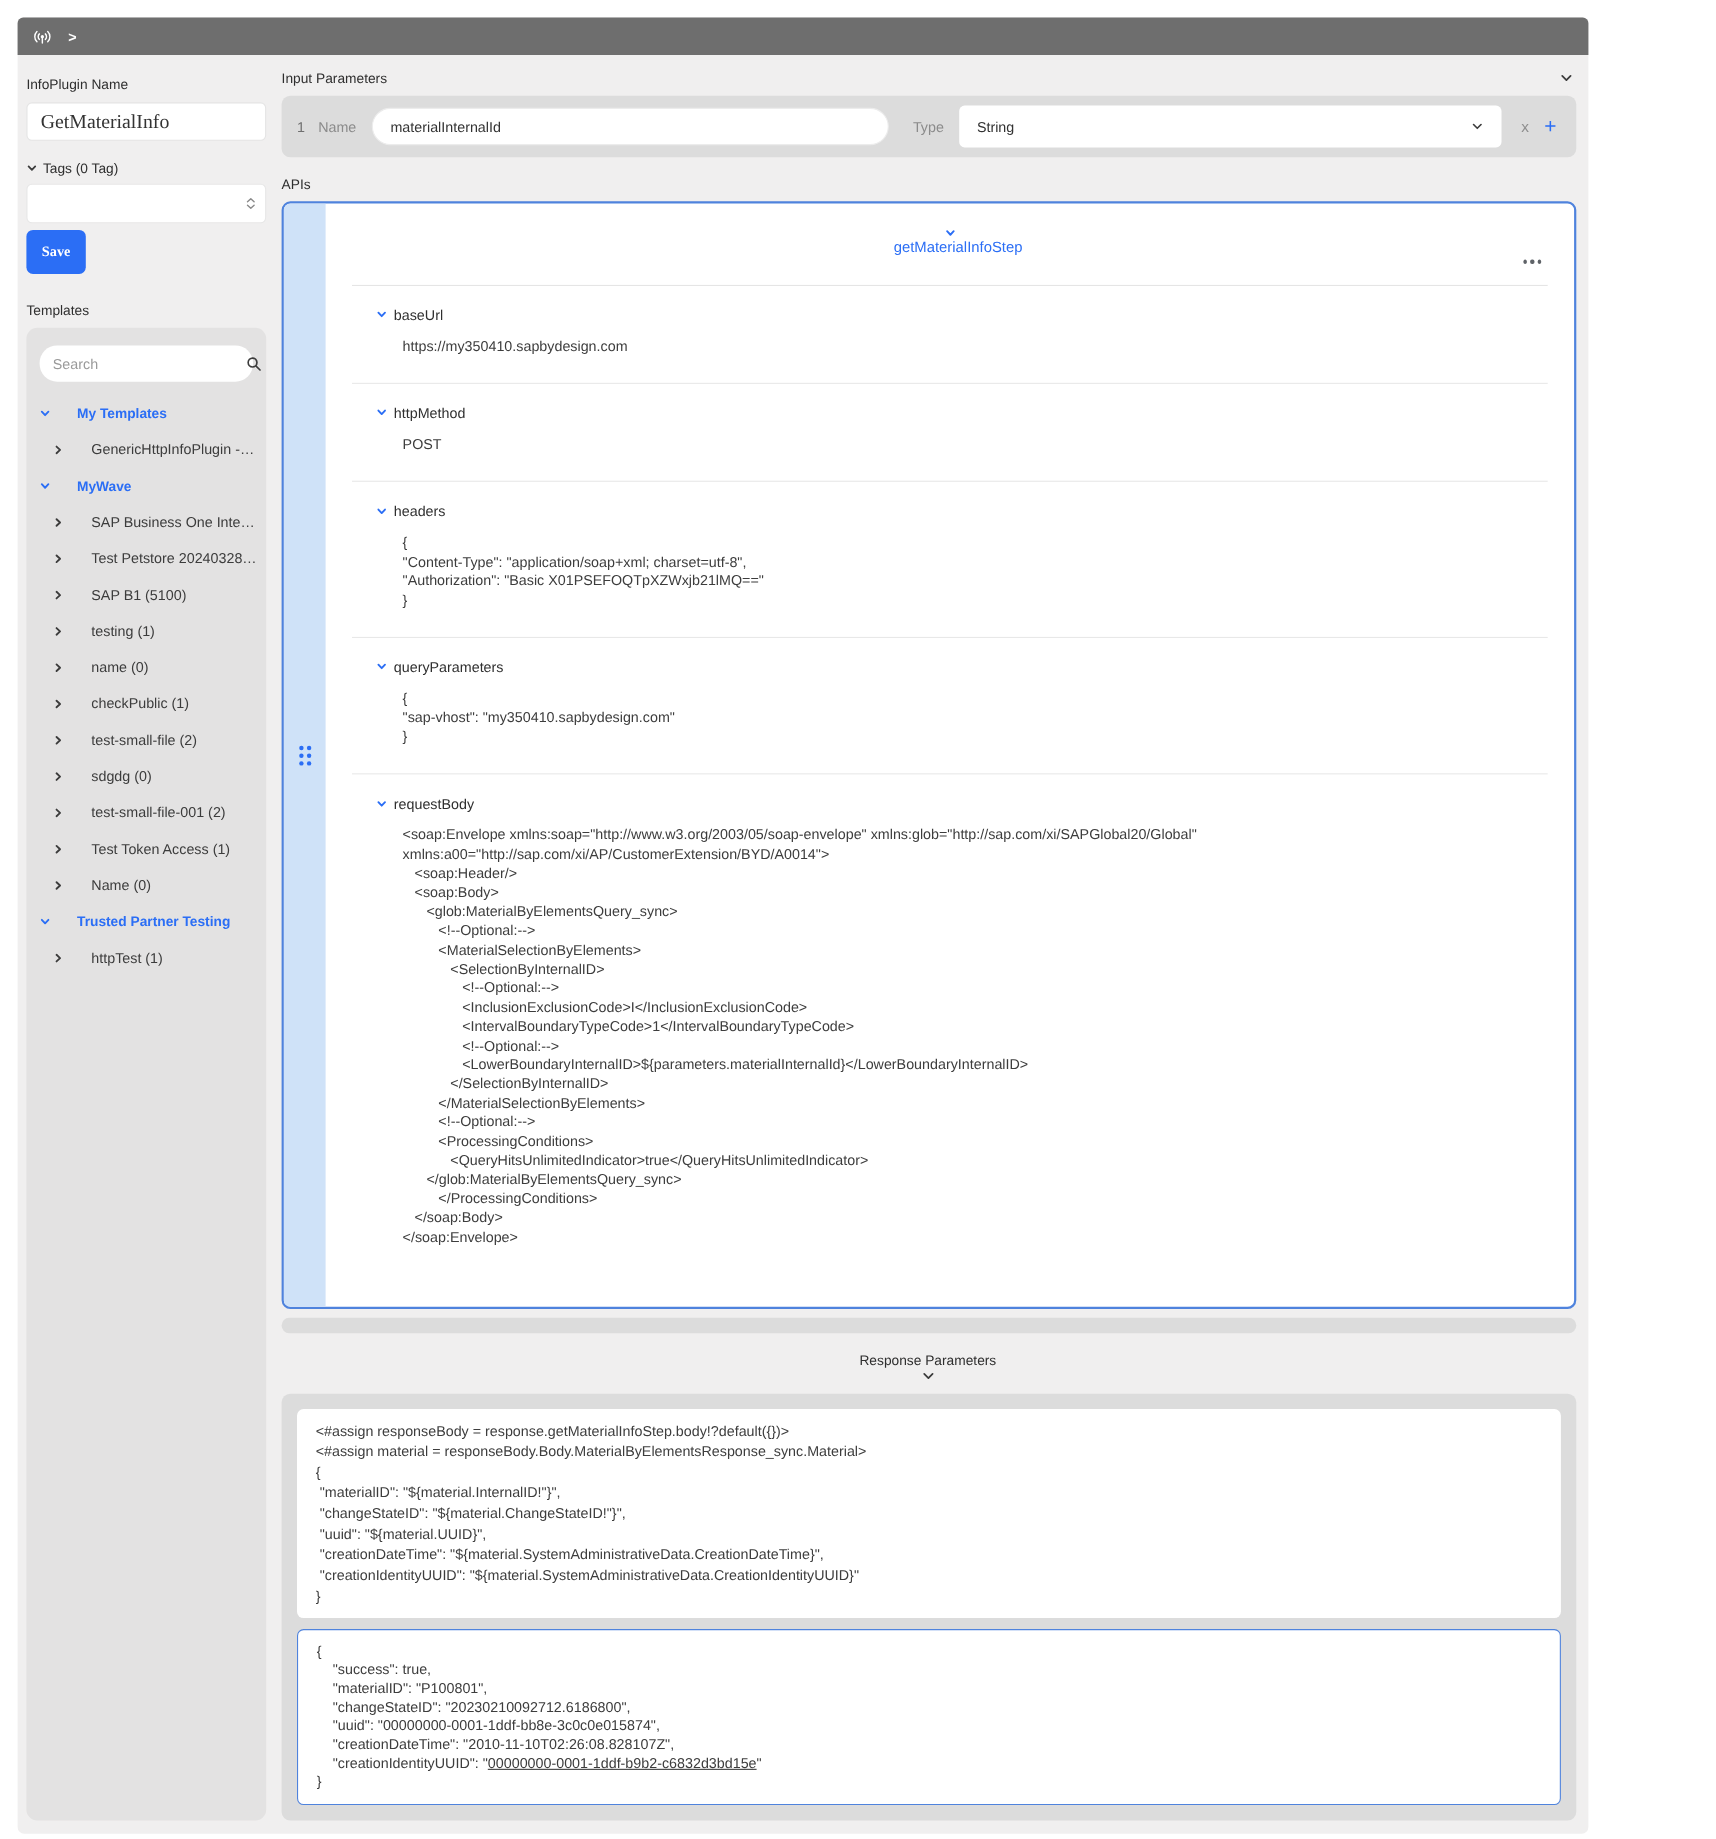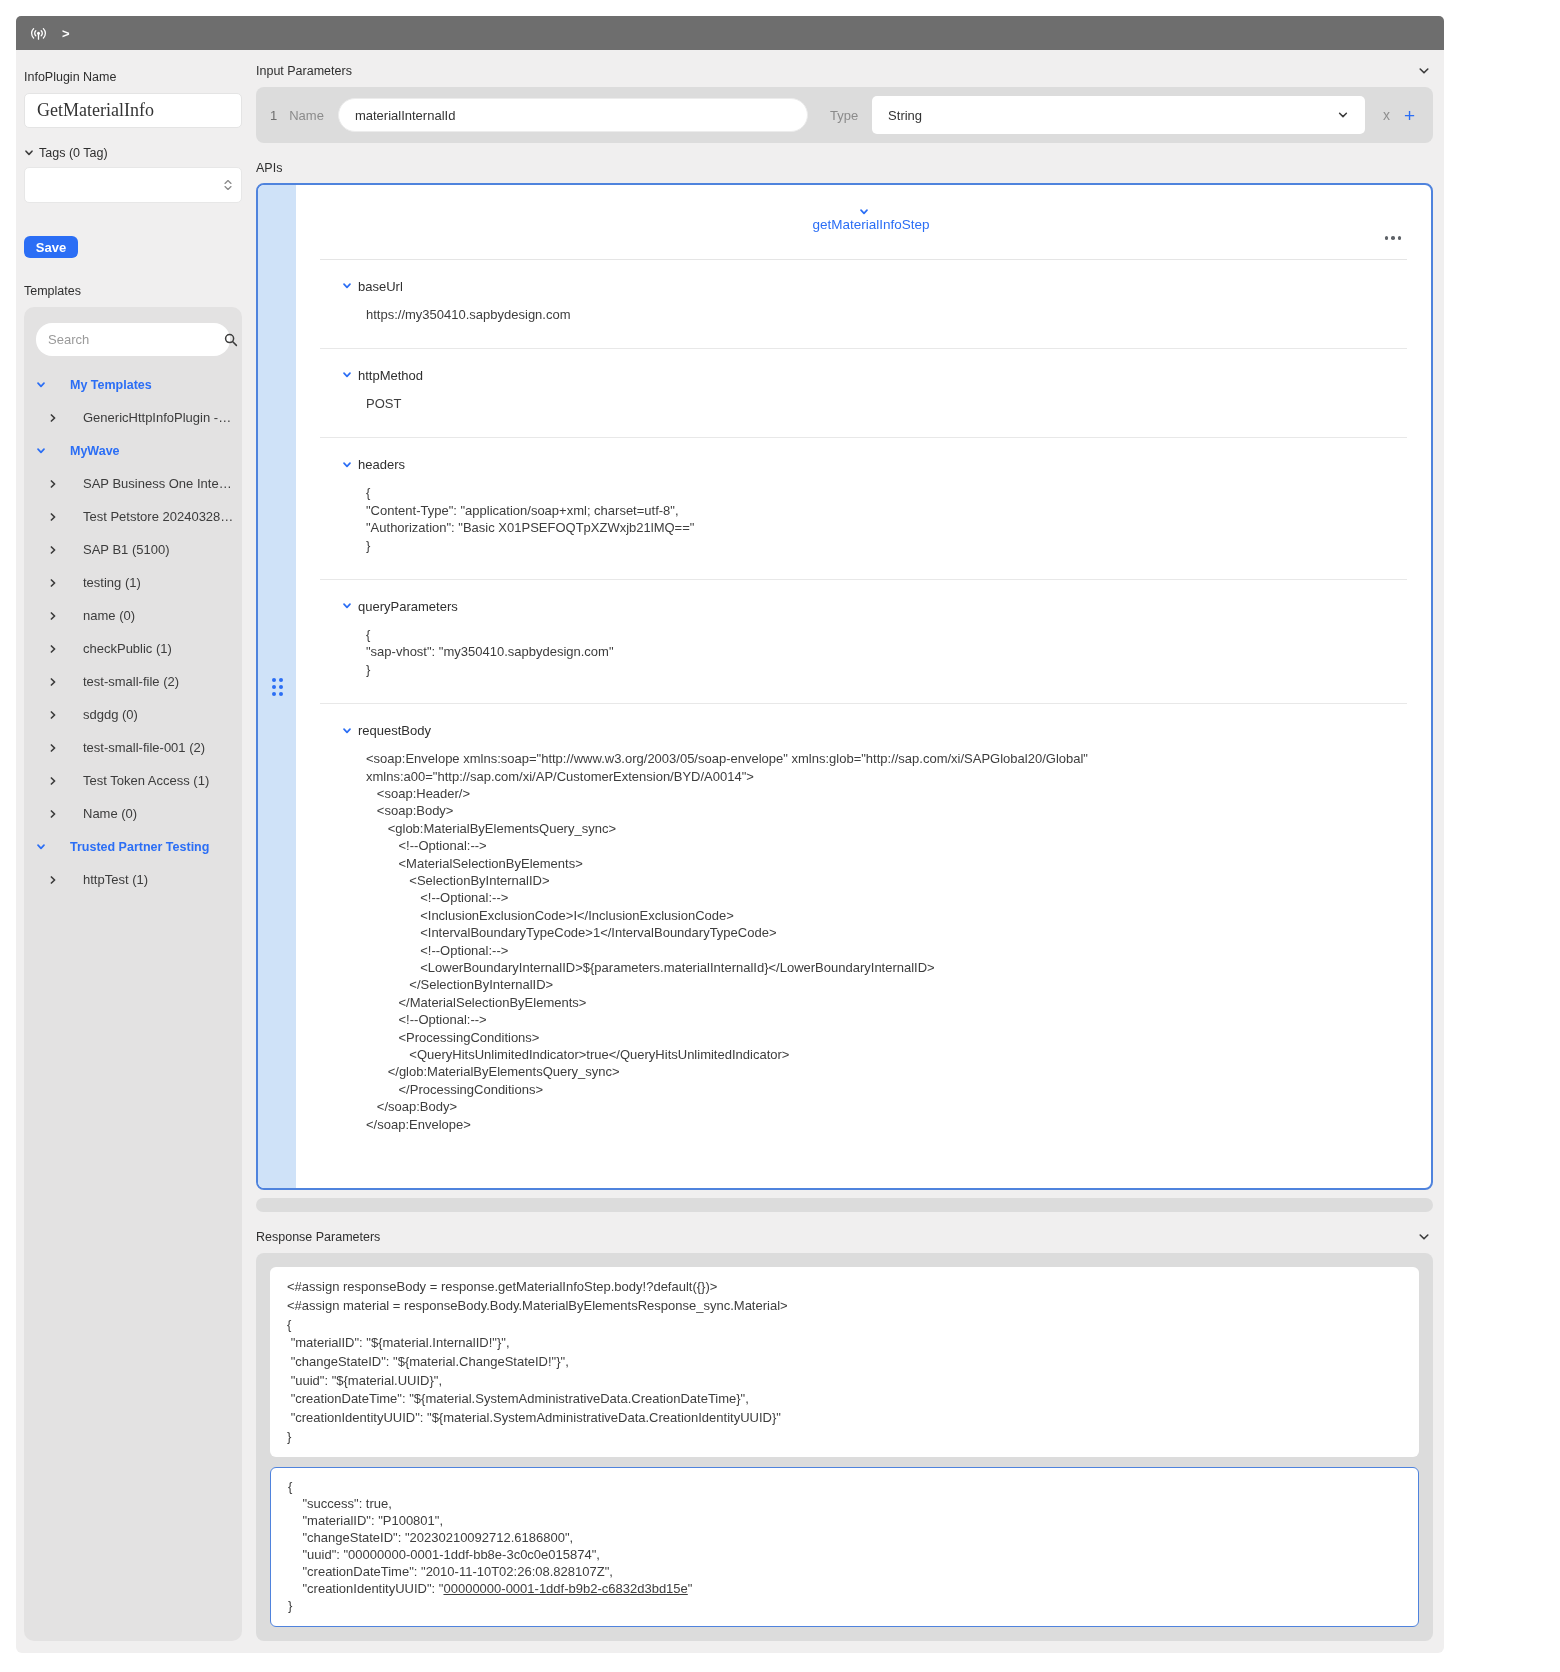--- a/index.html
+++ b/index.html
@@ -23,44 +23,44 @@
   .sidebar{width:218px;margin-right:14px;display:flex;flex-direction:column;}
   .content{flex:1;min-width:0;display:flex;flex-direction:column;}
   .field-label{font-size:12.5px;color:#2f2f2f;margin-top:20px;}
   
   .text-input{margin-top:9px;height:35px;background:#fff;border:1px solid #e4e4e4;
     border-radius:5px;padding:0 12px;font-size:18px;color:#333;width:100%;
     font-family:Liberation Serif, serif;}
   .tags-row{display:flex;align-items:center;margin-top:18px;font-size:12.5px;color:#2f2f2f;gap:5px;cursor:pointer;}
   .tags-select{margin-top:7px;height:36px;background:#fff;border:1px solid #e7e7e7;border-radius:5px;
     display:flex;align-items:center;justify-content:flex-end;padding:0 8px;cursor:pointer;}
-  .save-btn{margin-top:33px;width:54px;height:22px;background:var(--accent-blue);color:#fff;
+  .save-btn{margin-top:6px;width:54px;height:40px;background:var(--accent-blue);color:#fff;
     font-size:13px;font-weight:bold;border:none;border-radius:6px;cursor:pointer;
-    font-family:Liberation Sans, sans-serif;}
+    font-family:Liberation Serif, serif;}
   .templates-label{margin-top:26px;}
   .templates-panel{flex:1 1 auto;margin-top:9px;background:#e3e2e2;border-radius:10px;
     padding:2px 6px 14px 6px;min-height:1180px;}
   .search-box{margin:14px 6px 6px 6px;height:33px;background:#fff;border-radius:16px;
     display:flex;align-items:center;padding:0 12px;}
   .search-box input{flex:1;border:none;outline:none;font-size:13px;color:#333;background:transparent;
     font-family:"Liberation Sans", sans-serif;}
   .search-box input::placeholder{color:#9a9a9a;}
   .tree{padding:6px 2px 0 2px;}
   .tree-row{display:flex;align-items:center;height:33px;cursor:pointer;}
   .tree-group{color:var(--accent-blue);font-weight:bold;font-size:12.5px;}
   .tree-group .chevwrap{margin-left:4px;}
   .tree-group .lab{margin-left:24px;}
   .tree-item{color:#3c3c3c;font-size:13px;}
   .tree-item .chevwrap{margin-left:16px;}
   .tree-item .lab{margin-left:25px;white-space:nowrap;overflow:hidden;text-overflow:ellipsis;}
   .chevwrap{display:inline-flex;width:10px;height:10px;flex:none;}
   
   .sec-header{display:flex;align-items:center;justify-content:space-between;
     margin-top:14px;font-size:12.5px;color:#2f2f2f;padding-right:2px;}
-  .sec-header.resp{margin-top:18px;}
+  .sec-header.resp{margin-top:18px;flex-direction:column;}
   
   .param-row{margin-top:9px;height:56px;background:var(--container-gray);border-radius:8px;
     display:flex;align-items:center;padding:0 18px 0 14px;}
   .p-index{font-size:13px;color:#6f6f6f;margin-right:12px;}
   .p-label{font-size:13px;color:#8b8b8b;margin-right:14px;}
   .pill-input{width:470px;height:34px;background:#fff;border:1px solid #ececec;border-radius:17px;
     padding:0 16px;font-size:13px;color:#333;margin-right:22px;font-family:"Liberation Sans", sans-serif;}
   .type-select{flex:1;max-width:500px;height:38px;background:#fff;border-radius:5px;
     display:flex;align-items:center;padding:0 16px;font-size:13px;color:#333;cursor:pointer;}
   .type-select .sel-chev{margin-left:auto;display:inline-flex;}

